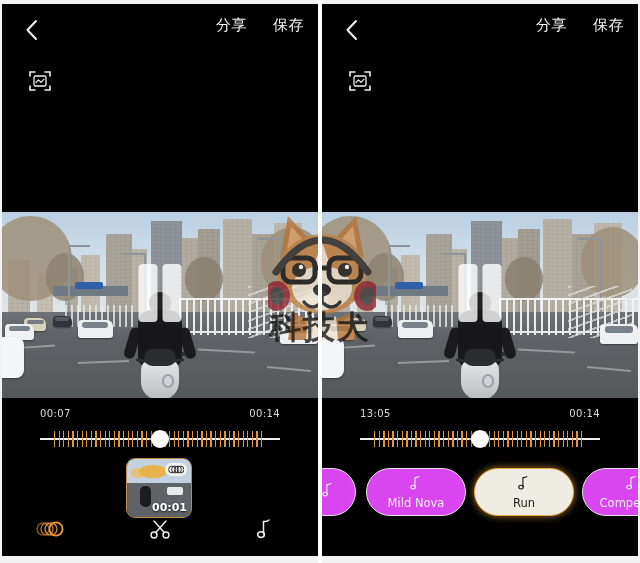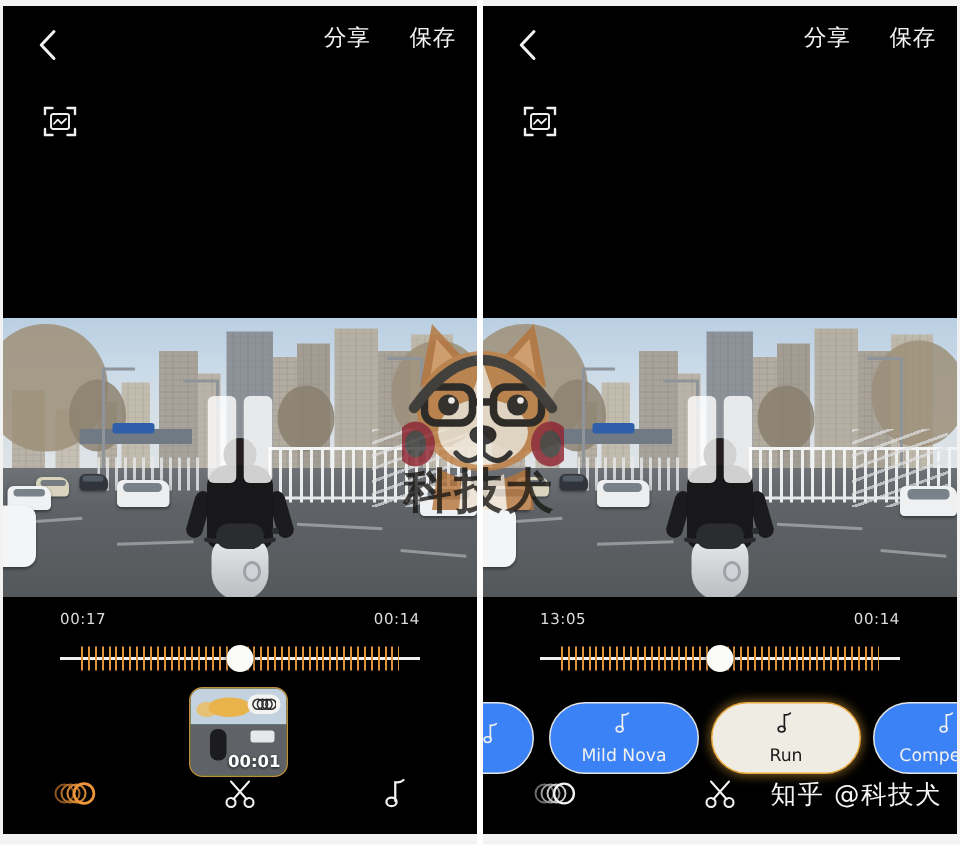--- a/index.html
+++ b/index.html
@@ -195,21 +195,21 @@
   }
   .clip-dur{
     position:absolute;right:4px;bottom:3px;color:#fff;font-size:11px;font-weight:bold;
     font-family:"DejaVu Sans",sans-serif;text-shadow:0 1px 2px #000c;
   }
 
   
   .pills{position:absolute;left:0;width:100%;top:458px;height:58px;}
   .pill{
     position:absolute;top:6px;height:46px;border-radius:24px;
-    border:1px solid #e6e6e6;background:#3b82f6;
+    border:1px solid #e6e6e6;background:#d946ef;
     display:flex;flex-direction:column;align-items:center;justify-content:center;gap:1px;
   }
   .pill .pill-label{color:#f0f0f0;font-size:11.5px;font-family:"DejaVu Sans",sans-serif;}
   .pill.selected{
     background:#efece4;border:1.5px solid #e8a93e;
     box-shadow:0 0 7px 1px rgba(232,169,62,.55);
   }
   .pill.selected .pill-label{color:#1a1a1a;}
   .pill.p0{left:-22px;width:54px;}
   .pill.p1{left:44px;width:98px;}
@@ -351,21 +351,21 @@
         </div>
         <div class="pause-overlay">
           <div class="bar"></div>
             <div class="bar"></div>
         </div>
       </div>
     </div>
 
     <div class="timeline">
       <div class="tl-times">
-        <span>00:17</span>
+        <span>00:07</span>
         <span>00:14</span>
       </div>
       <div class="tl-track">
         <div class="tl-line"></div>
         <div class="tl-ticks"></div>
         <div class="tl-knob" id="left-knob" style="left: calc(50% - 9px);"></div>
       </div>
     </div>
 
     <div class="clipstrip">
@@ -584,42 +584,20 @@
         <span>
           <svg width="14" height="16" viewBox="0 0 18 22">
             <path d="M7.5 16 V3.5 C7.5 3.5 11 4 13 2" stroke="#f0f0f0" stroke-width="1.5" fill="none" stroke-linecap="round"></path>
             <ellipse cx="5" cy="16.6" rx="3.2" ry="2.6" stroke="#f0f0f0" stroke-width="1.5" fill="none"></ellipse>
           </svg>
         </span>
         <span class="pill-label">Compelling</span>
       </div>
     </div>
 
-    <div class="toolbar">
-      <div class="tool t1">
-        <span>
-          <svg width="30" height="18" viewBox="0 0 30 18">
-            <circle cx="7" cy="9" r="6" stroke="#6e6e6e" stroke-width="1.3" fill="none"></circle>
-            <circle cx="11" cy="9" r="6" stroke="#9a9a9a" stroke-width="1.3" fill="none"></circle>
-            <circle cx="15" cy="9" r="6" stroke="#c8c8c8" stroke-width="1.3" fill="none"></circle>
-            <circle cx="20" cy="9" r="6.6" stroke="#f2f2f2" stroke-width="1.6" fill="none"></circle>
-          </svg>
-        </span>
-      </div>
-      <div class="tool t2">
-        <span>
-          <svg width="22" height="22" viewBox="0 0 22 22">
-            <circle cx="5" cy="17" r="3" stroke="#f0f0f0" stroke-width="1.4" fill="none"></circle>
-            <circle cx="17" cy="17" r="3" stroke="#f0f0f0" stroke-width="1.4" fill="none"></circle>
-            <path d="M6.6 14.8 L17 3 M15.4 14.8 L5 3" stroke="#f0f0f0" stroke-width="1.4" fill="none" stroke-linecap="round"></path>
-          </svg>
-        </span>
-      </div>
-      <div class="watermark">知乎 @科技犬</div>
-    </div>
   </div>
 
   <div class="panel-gap"></div>
 
   <div class="mascot">
     <svg width="108" height="132" viewBox="0 0 108 132" opacity="0.80">
 
       <path d="M12 46 L20 4 L44 30 Z" fill="#b5743a"></path>
       <path d="M96 46 L88 4 L64 30 Z" fill="#b5743a"></path>
       <path d="M18 44 L23 14 L39 32 Z" fill="#d9a06a"></path>

